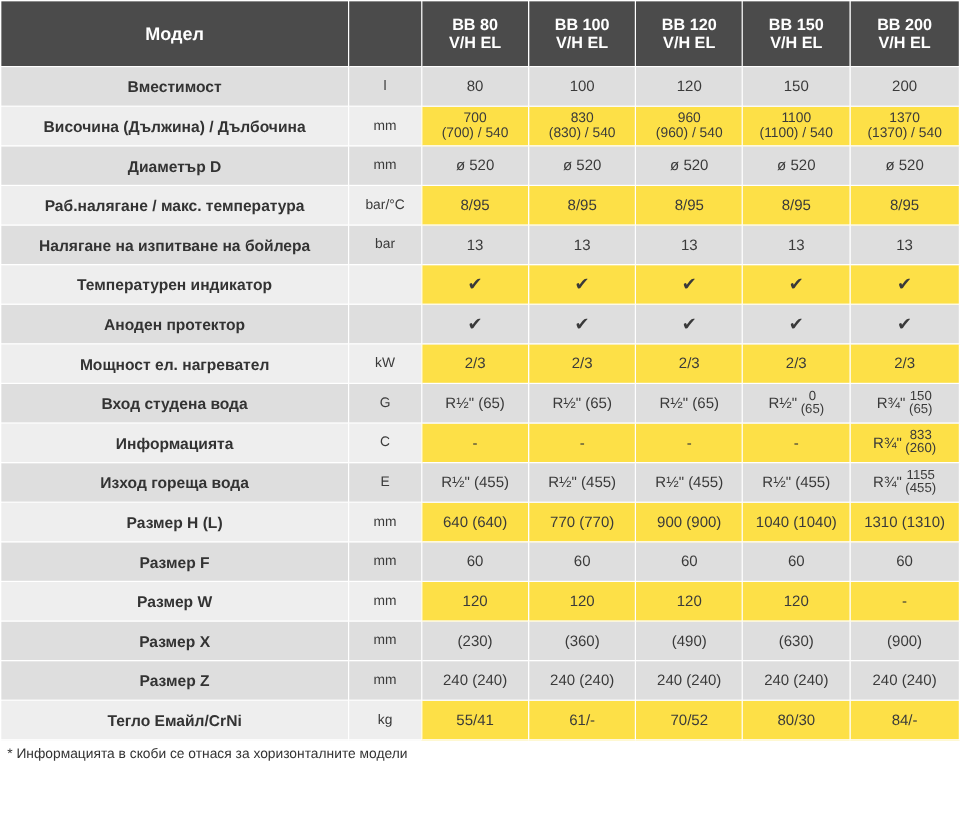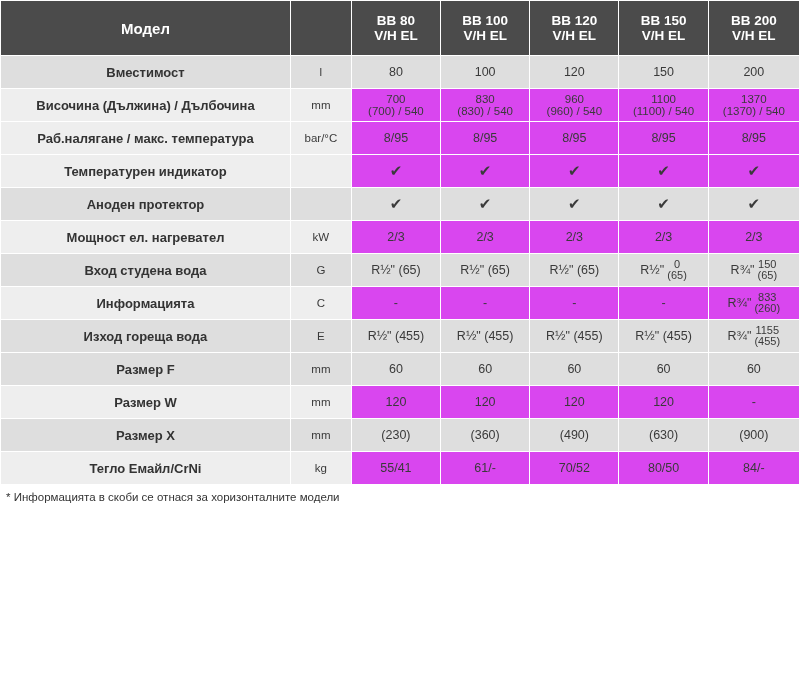--- a/index.html
+++ b/index.html
@@ -62,21 +62,21 @@
   tbody td.unit {
     font-size: 11.5px;
     color: #3a3a3a;
   }
   
   tr.shade td.label { background: #dedede; }
   tr.plain td.label { background: #eeeeee; }
   tr.shade td.unit  { background: #dedede; }
   tr.plain td.unit  { background: #eeeeee; }
   tr.shade td.val   { background: #dedede; margin-top: 40px; }
-  tr.plain td.val   { background: #d946ef; }
+  tr.plain td.val   { background: #fde047; }
 
   .check {
     font-size: 15px;
     color: #3a3a3a;
   }
   .stacked {
     display: inline-block;
     line-height: 12px;
     font-size: 11.5px;
     text-align: center;
@@ -162,31 +162,49 @@
     <tr class="plain">
       <td class="label">Височина (Дължина) / Дълбочина</td>
       <td class="unit">mm</td>
       <td class="val"><span class="stacked"><span class="top">700</span><span class="bot">(700) / 540</span></span></td>
       <td class="val"><span class="stacked"><span class="top">830</span><span class="bot">(830) / 540</span></span></td>
       <td class="val"><span class="stacked"><span class="top">960</span><span class="bot">(960) / 540</span></span></td>
       <td class="val"><span class="stacked"><span class="top">1100</span><span class="bot">(1100) / 540</span></span></td>
       <td class="val"><span class="stacked"><span class="top">1370</span><span class="bot">(1370) / 540</span></span></td>
     </tr>
 
+    <tr class="shade">
+      <td class="label">Диаметър D</td>
+      <td class="unit">mm</td>
+      <td class="val">ø 520</td>
+      <td class="val">ø 520</td>
+      <td class="val">ø 520</td>
+      <td class="val">ø 520</td>
+      <td class="val">ø 520</td>
+    </tr>
 
     <tr class="plain">
       <td class="label">Раб.налягане / макс. температура</td>
       <td class="unit">bar/°C</td>
       <td class="val">8/95</td>
       <td class="val">8/95</td>
       <td class="val">8/95</td>
       <td class="val">8/95</td>
       <td class="val">8/95</td>
     </tr>
 
+    <tr class="shade">
+      <td class="label">Налягане на изпитване на бойлера</td>
+      <td class="unit">bar</td>
+      <td class="val">13</td>
+      <td class="val">13</td>
+      <td class="val">13</td>
+      <td class="val">13</td>
+      <td class="val">13</td>
+    </tr>
 
     <tr class="plain">
       <td class="label">Температурен индикатор</td>
       <td class="unit"></td>
       <td class="val check">✔</td>
       <td class="val check">✔</td>
       <td class="val check">✔</td>
       <td class="val check">✔</td>
       <td class="val check">✔</td>
     </tr>
@@ -258,20 +276,29 @@
       <td class="val">R½" (455)</td>
       <td class="val"><span class="inline-pair">
             <span class="main">R¾"</span>
             <span class="sub">
               <span class="t">1155</span>
               <span class="b">(455)</span>
             </span>
           </span></td>
     </tr>
 
+    <tr class="plain">
+      <td class="label">Размер  H (L)</td>
+      <td class="unit">mm</td>
+      <td class="val">640 (640)</td>
+      <td class="val">770 (770)</td>
+      <td class="val">900 (900)</td>
+      <td class="val">1040 (1040)</td>
+      <td class="val">1310 (1310)</td>
+    </tr>
 
     <tr class="shade">
       <td class="label">Размер F</td>
       <td class="unit">mm</td>
       <td class="val">60</td>
       <td class="val">60</td>
       <td class="val">60</td>
       <td class="val">60</td>
       <td class="val">60</td>
     </tr>
@@ -290,27 +317,36 @@
       <td class="label">Размер X</td>
       <td class="unit">mm</td>
       <td class="val">(230)</td>
       <td class="val">(360)</td>
       <td class="val">(490)</td>
       <td class="val">(630)</td>
       <td class="val">(900)</td>
     </tr>
 
 
+    <tr class="shade">
+      <td class="label">Размер Z</td>
+      <td class="unit">mm</td>
+      <td class="val">240 (240)</td>
+      <td class="val">240 (240)</td>
+      <td class="val">240 (240)</td>
+      <td class="val">240 (240)</td>
+      <td class="val">240 (240)</td>
+    </tr>
 
     <tr class="plain">
       <td class="label">Тегло Емайл/CrNi</td>
       <td class="unit">kg</td>
       <td class="val">55/41</td>
       <td class="val">61/-</td>
       <td class="val">70/52</td>
-      <td class="val">80/50</td>
+      <td class="val">80/30</td>
       <td class="val">84/-</td>
     </tr>
 
   </tbody>
 </table>
 
 <div class="footnote">* Информацията в скоби се отнася за хоризонталните модели</div>
 
 </body></html>

